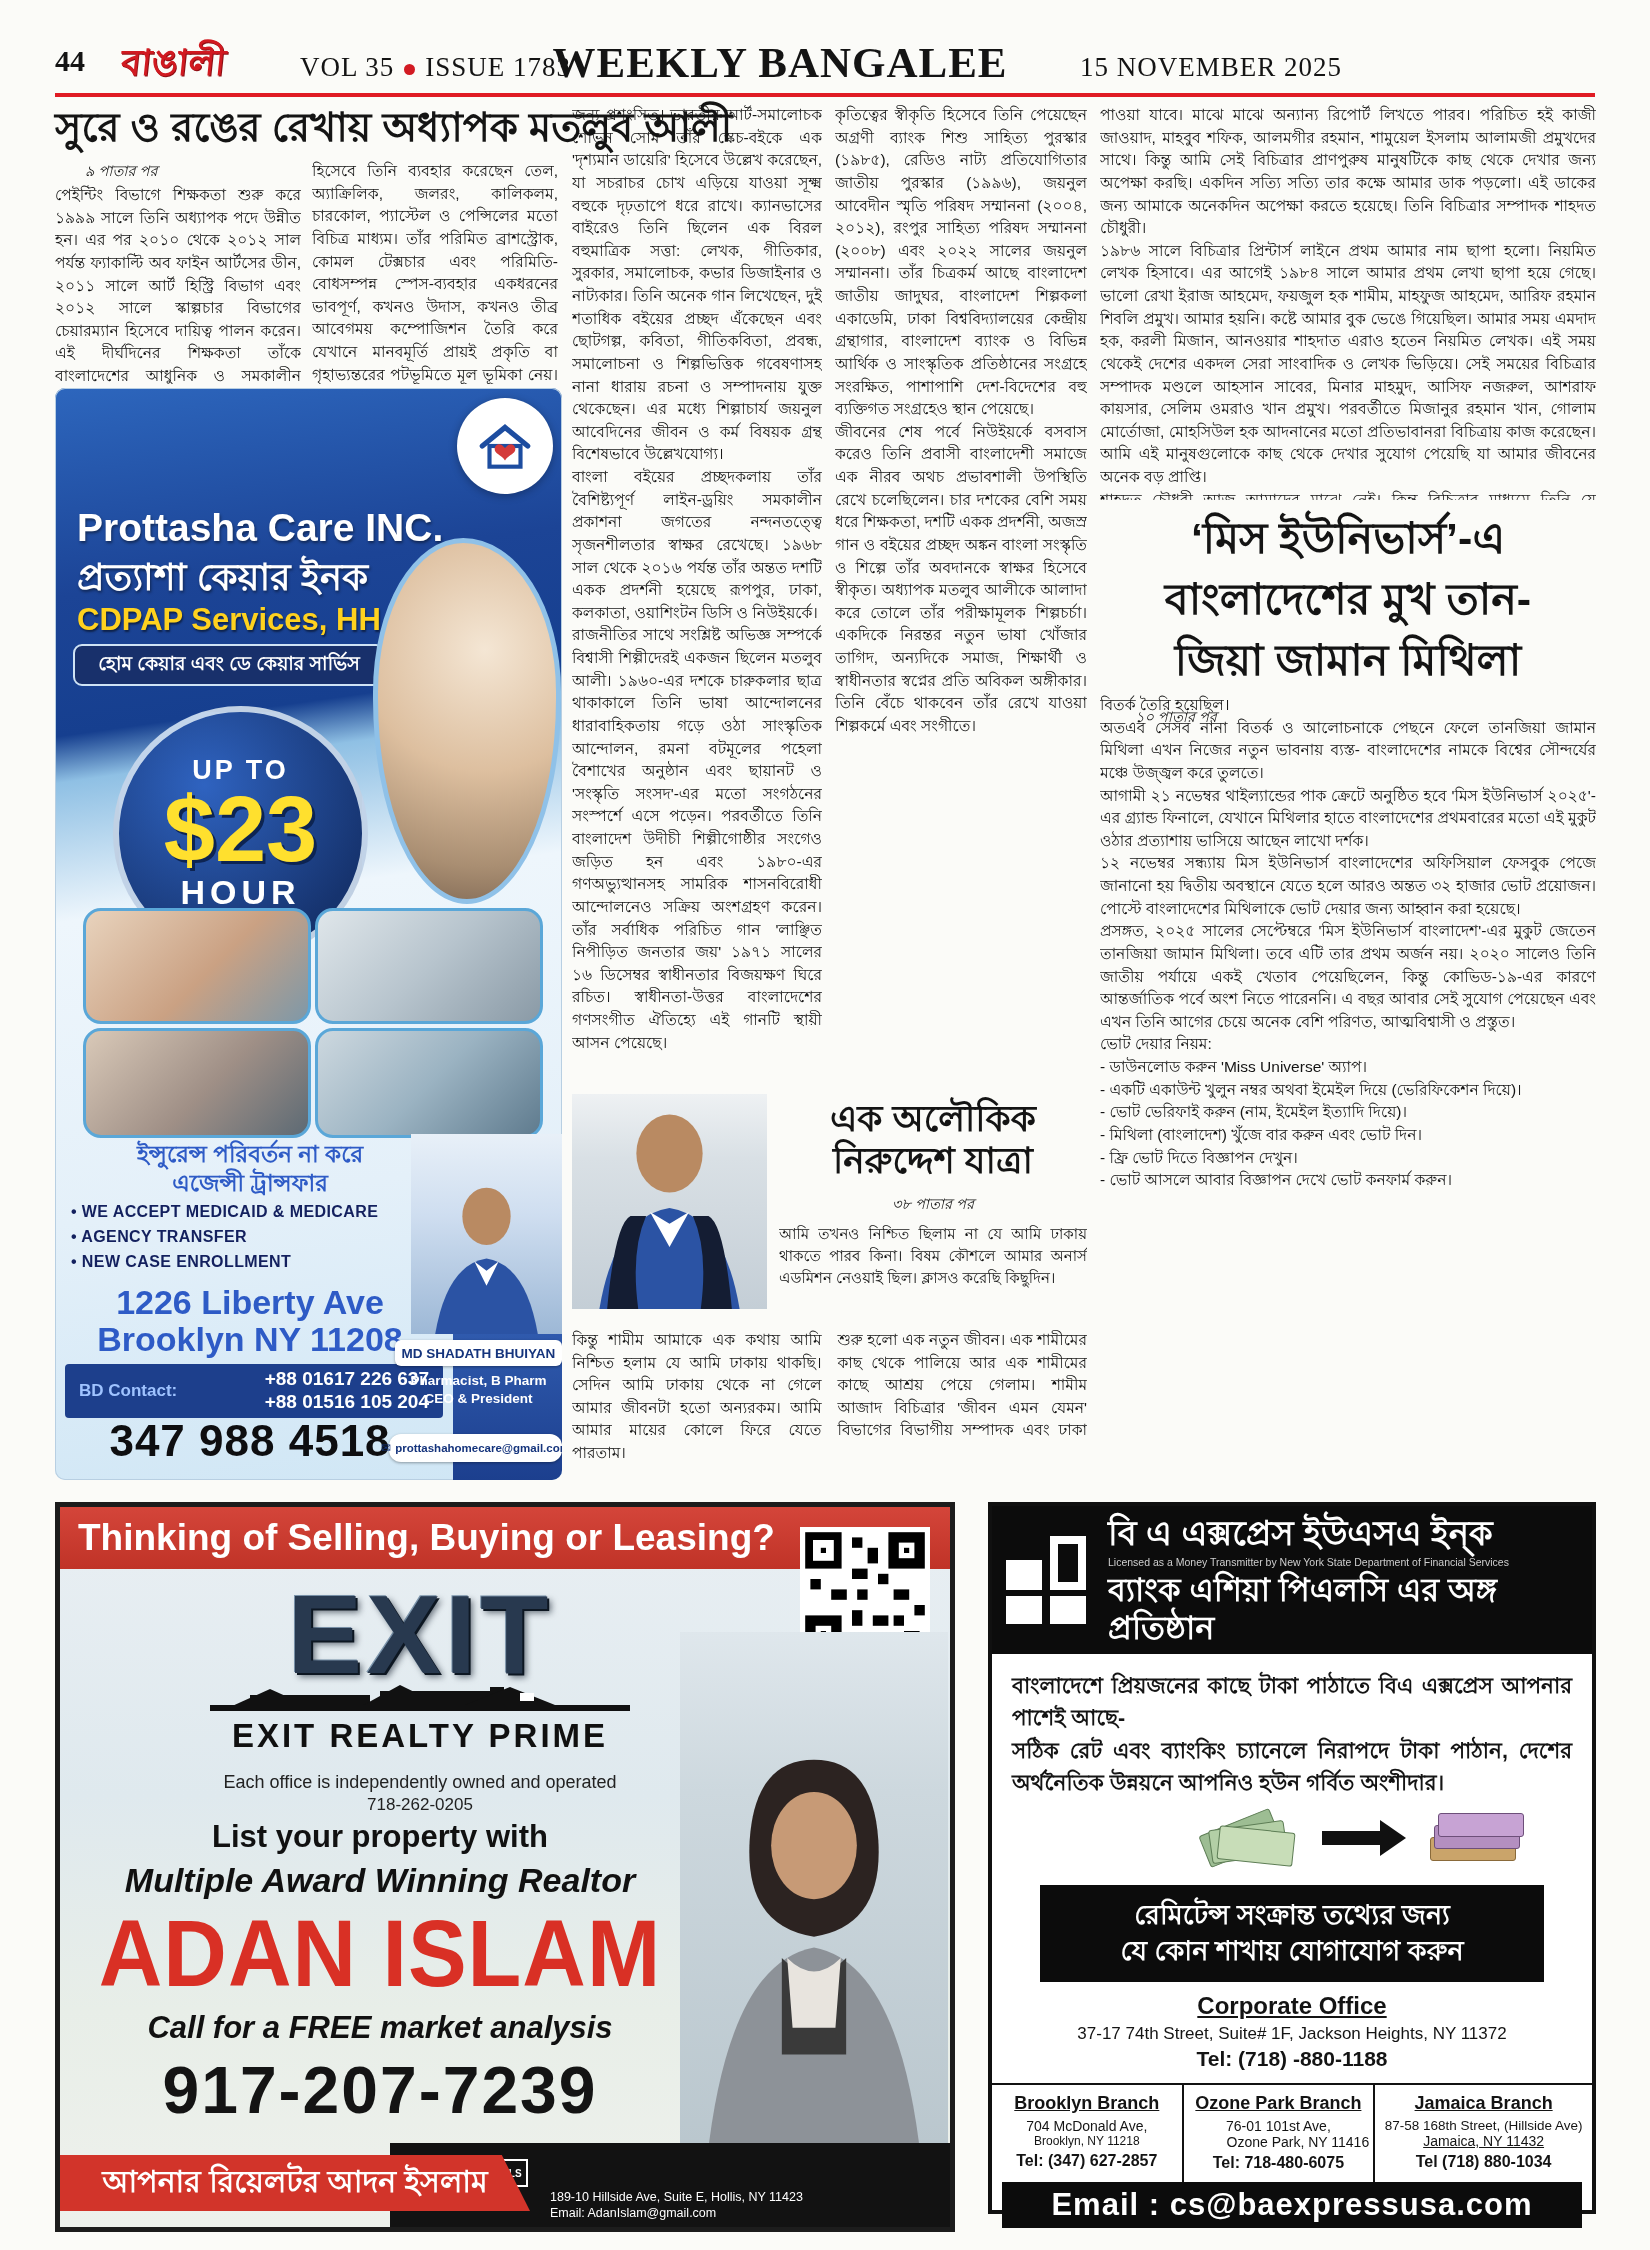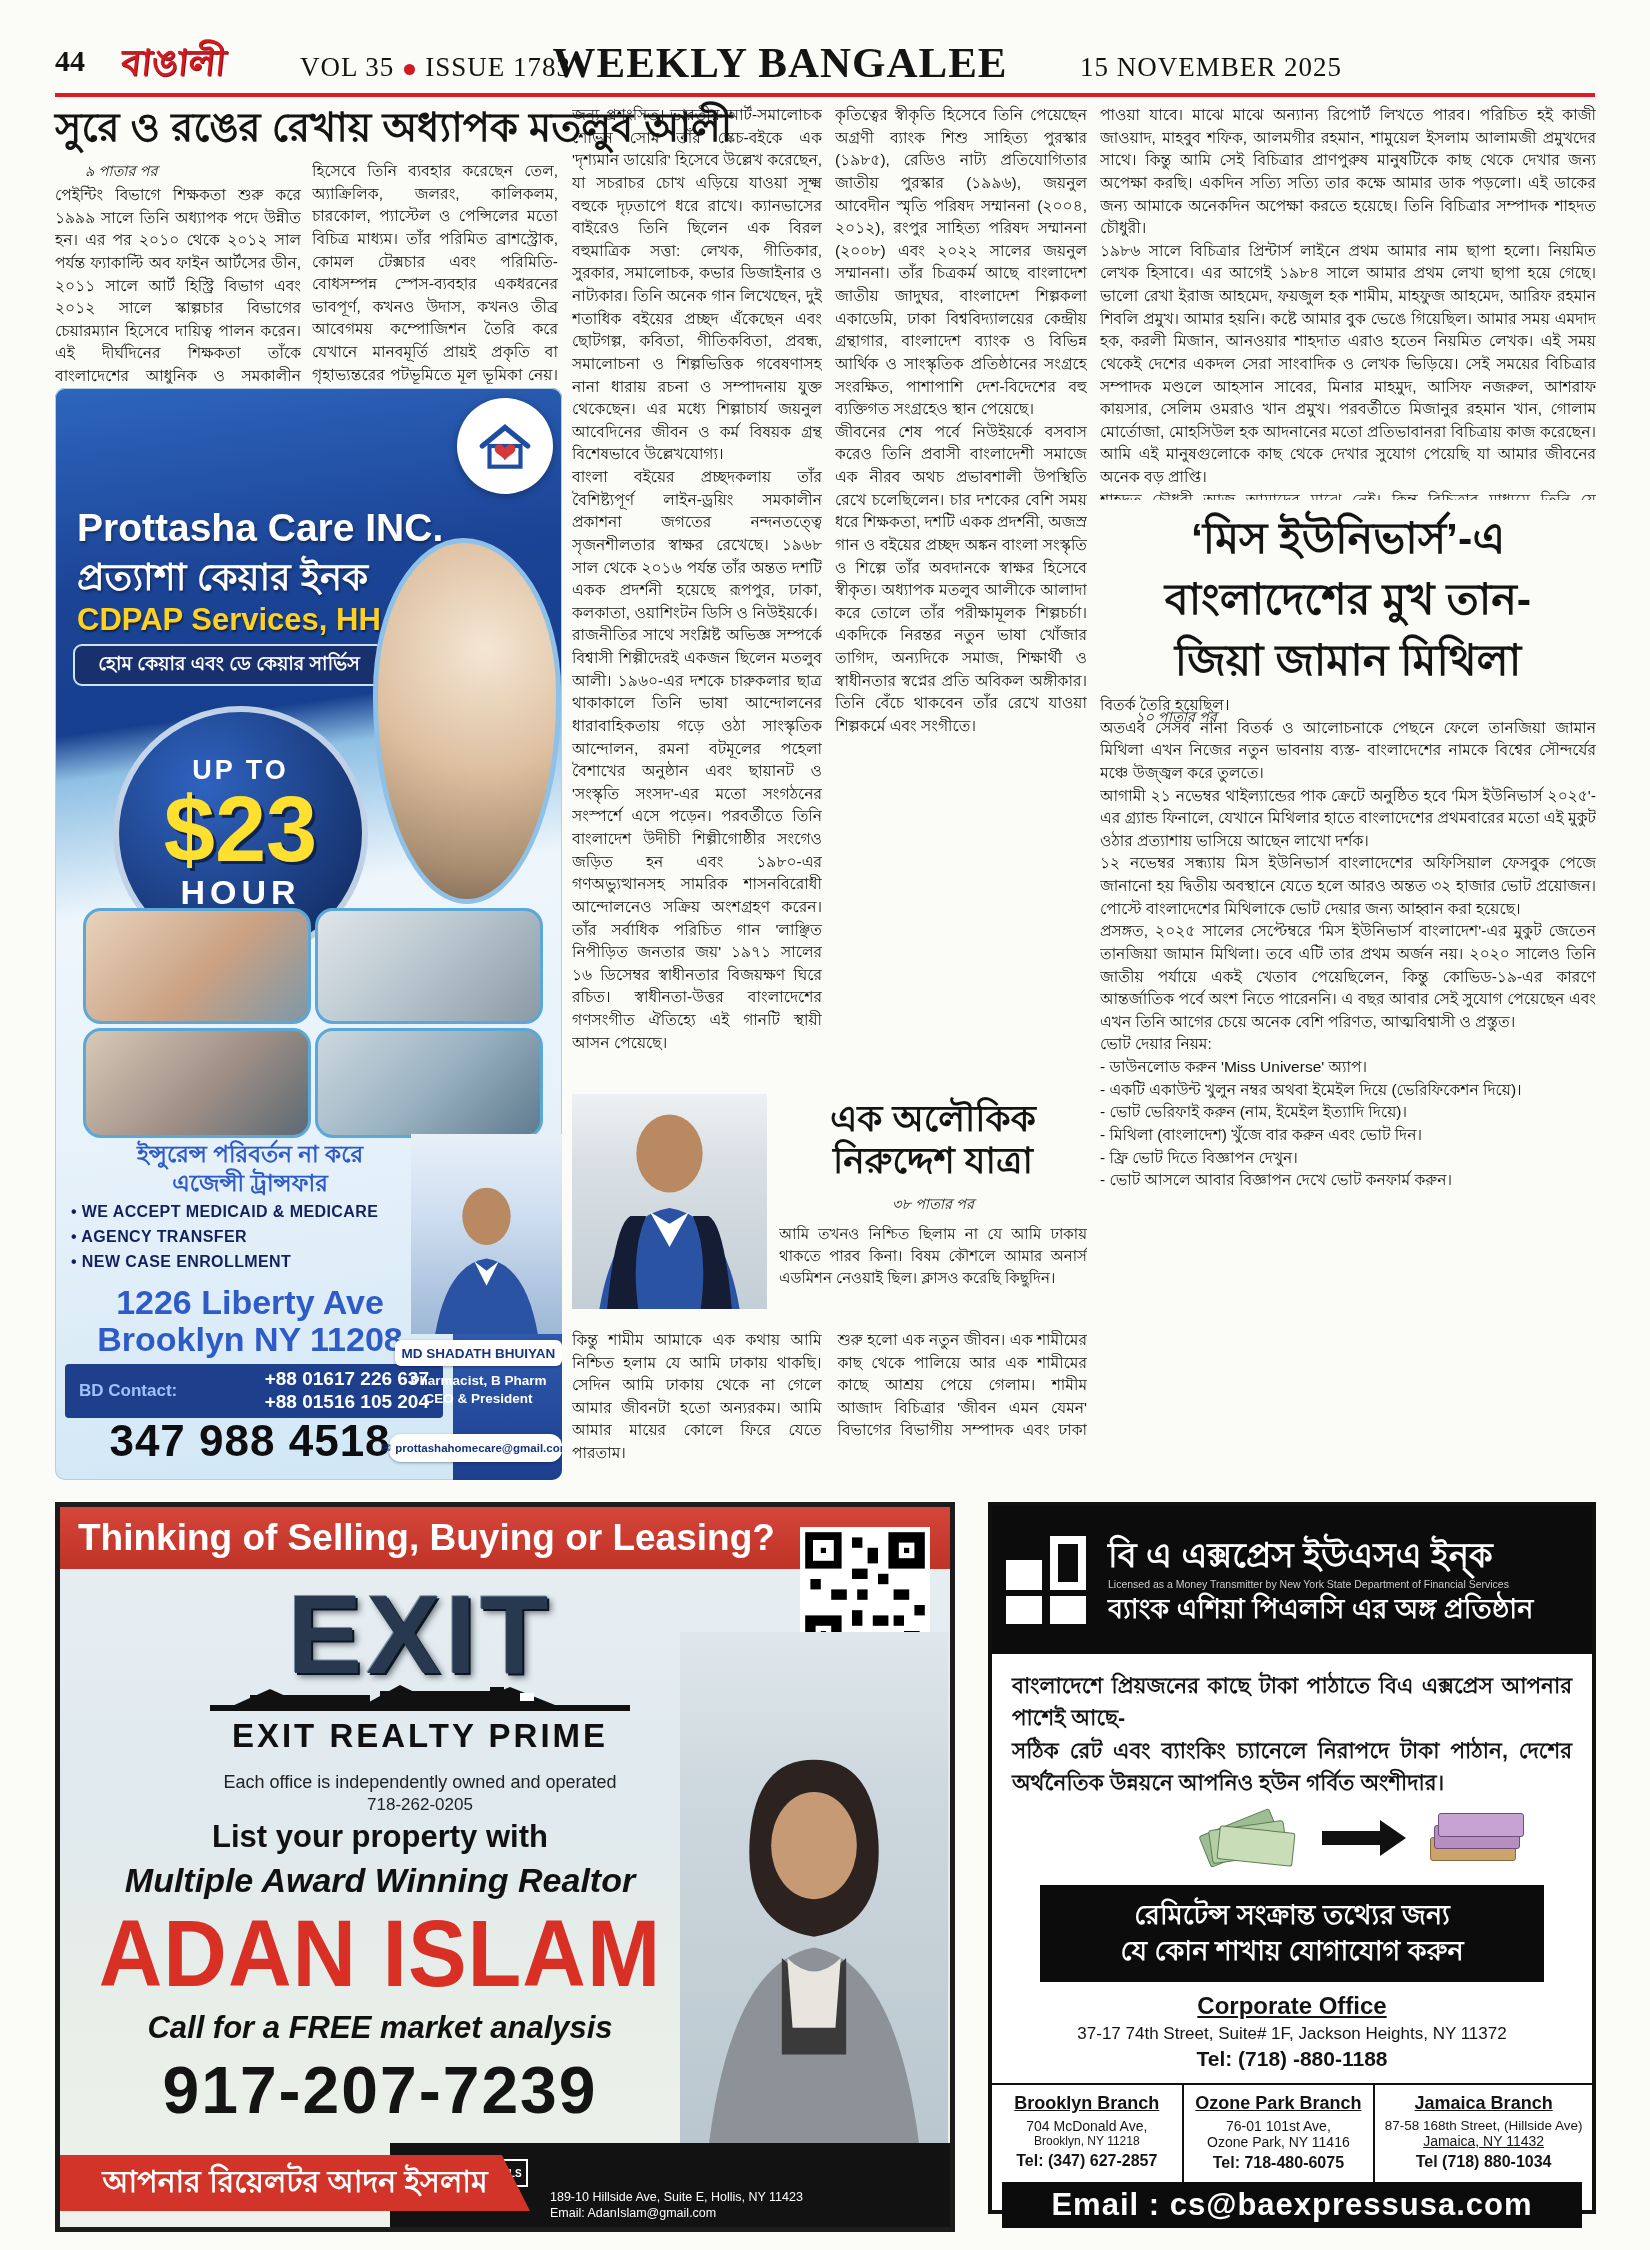--- a/index.html
+++ b/index.html
@@ -290,21 +290,21 @@
       <div style="width:88px;height:88px;position:relative;flex:0 0 auto;">
         <div style="position:absolute;left:0;top:24px;width:36px;height:30px;background:#fff;"></div>
         <div style="position:absolute;left:44px;top:0;width:36px;height:54px;background:#fff;"></div>
         <div style="position:absolute;left:0;top:60px;width:36px;height:28px;background:#fff;"></div>
         <div style="position:absolute;left:44px;top:60px;width:36px;height:28px;background:#fff;"></div>
         <div style="position:absolute;left:52px;top:8px;width:20px;height:38px;background:#0c0c0c;"></div>
       </div>
       <div style="flex:1;">
         <div class="bn-head" style="color:#fff;font-size:34px;">বি এ এক্সপ্রেস ইউএসএ ইন্‌ক</div>
         <div style="color:#cfcfcf;font-size:10.5px;margin:3px 0 4px;">Licensed as a Money Transmitter by New York State Department of Financial Services</div>
-        <div class="bn-head" style="color:#fff;font-size:27px;">ব্যাংক এশিয়া পিএলসি এর অঙ্গ প্রতিষ্ঠান</div>
+        <div class="bn-head" style="color:#fff;font-size:32px;">ব্যাংক এশিয়া পিএলসি এর অঙ্গ প্রতিষ্ঠান</div>
       </div>
     </div>
 
     <div class="pre" style="padding:16px 20px 0;font-size:21.5px;line-height:1.5;text-align:justify;font-weight:600;">বাংলাদেশে প্রিয়জনের কাছে টাকা পাঠাতে বিএ এক্সপ্রেস আপনার পাশেই আছে-
 সঠিক রেট এবং ব্যাংকিং চ্যানেলে নিরাপদে টাকা পাঠান, দেশের অর্থনৈতিক উন্নয়নে আপনিও হউন গর্বিত অংশীদার।</div>
 
     <div style="position:relative;height:74px;margin:4px 30px 8px;">
       <div class="money-bill" style="left:180px;top:18px;width:74px;height:32px;background:#9dbd93;border:1px solid #5d7d55;transform:rotate(-22deg);"></div>
       <div class="money-bill" style="left:188px;top:22px;width:74px;height:32px;background:#b3cfa6;border:1px solid #5d7d55;transform:rotate(-8deg);"></div>
       <div class="money-bill" style="left:196px;top:26px;width:74px;height:32px;background:#c8ddb8;border:1px solid #5d7d55;transform:rotate(6deg);"></div>
@@ -327,21 +327,21 @@
     <div style="display:flex;border-top:2px solid #111;margin-top:12px;">
       <div class="ba-branch" style="flex:1;text-align:center;padding:8px 4px 10px;">
         <div class="u" style="font-size:18px;font-weight:700;">Brooklyn Branch</div>
         <div style="font-size:14px;margin-top:4px;">704 McDonald Ave,</div>
         <div style="font-size:12px;">Brooklyn, NY 11218</div>
         <div style="font-size:16px;font-weight:700;margin-top:4px;">Tel: (347) 627-2857</div>
       </div>
       <div class="ba-branch" style="flex:1;text-align:center;padding:8px 4px 10px;">
         <div class="u" style="font-size:18px;font-weight:700;">Ozone Park Branch</div>
         <div style="font-size:14px;margin-top:4px;">76-01 101st Ave,</div>
-        <div style="font-size:14px;">Ozone Park, NY 11416</div>
+        <div style="font-size:14px;text-align:right;">Ozone Park, NY 11416</div>
         <div style="font-size:16px;font-weight:700;margin-top:4px;">Tel: 718-480-6075</div>
       </div>
       <div class="ba-branch" style="flex:1.15;text-align:center;padding:8px 4px 10px;">
         <div class="u" style="font-size:18px;font-weight:700;">Jamaica Branch</div>
         <div style="font-size:13.5px;margin-top:4px;">87-58 168th Street, (Hillside Ave)</div>
         <div style="font-size:14px;text-decoration:underline;">Jamaica, NY 11432</div>
         <div style="font-size:16px;font-weight:700;margin-top:4px;">Tel (718) 880-1034</div>
       </div>
     </div>
 

